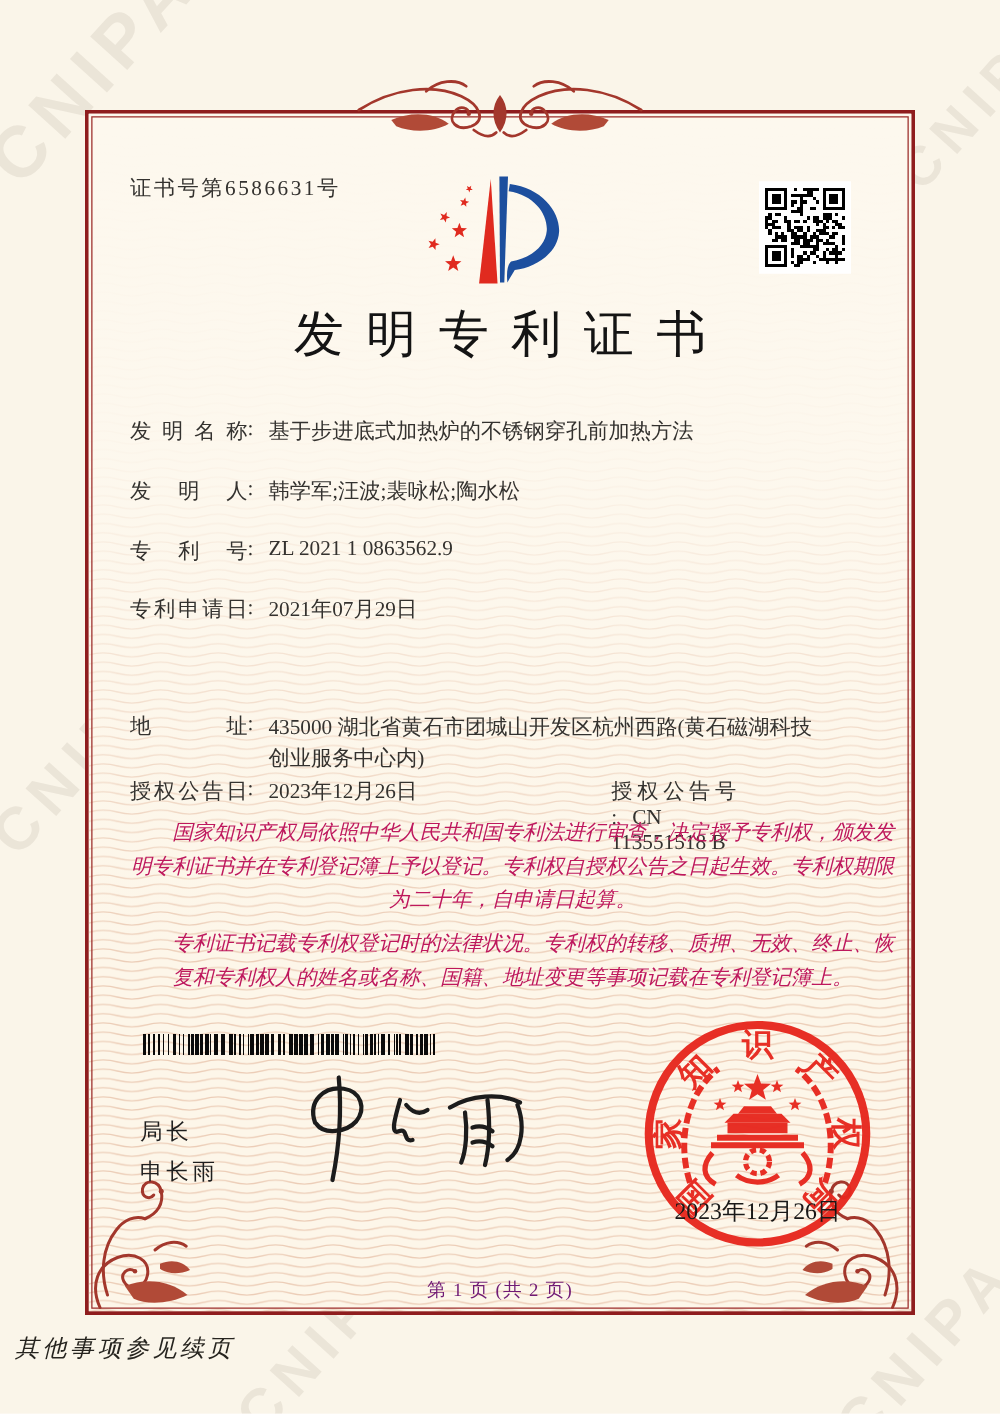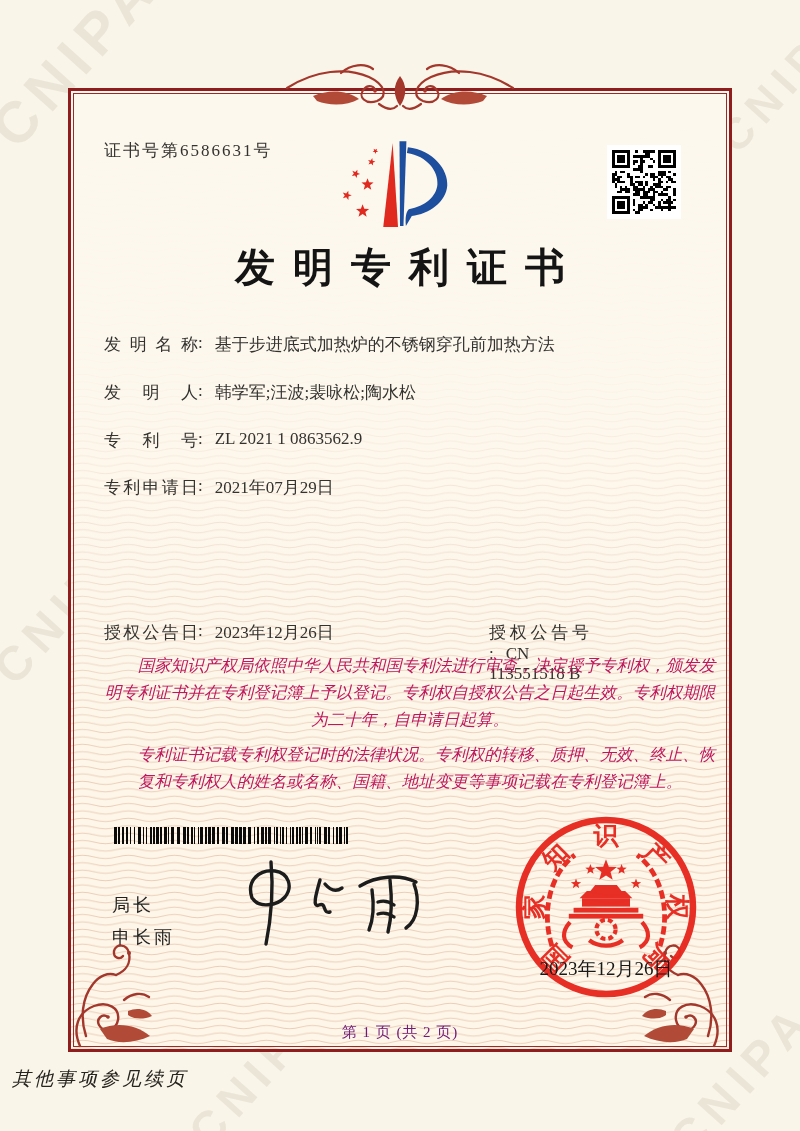--- a/index.html
+++ b/index.html
@@ -15,21 +15,21 @@
   .frame{position:absolute;left:68px;top:88px;width:658px;height:958px;border:3px solid #8f1d1e;z-index:2;}
   .frame-inner{position:absolute;inset:2px;border:1px solid #9b2b28;}
   .frame-bg{position:absolute;left:0;top:0;width:100%;height:100%;}
   .frame-fade{position:absolute;inset:0;background:linear-gradient(#fdf8ee 0%,rgba(253,248,238,.92) 28%,rgba(253,248,238,.35) 52%,rgba(253,248,238,0) 72%);}
 
   .orn{position:absolute;z-index:4;}
 
   
   .content{position:absolute;inset:0;z-index:5;}
   .cert-no{position:absolute;left:104px;top:139px;font-size:17px;letter-spacing:2px;color:#34322f;}
-  .title{position:absolute;left:0;top:240px;width:800px;text-align:center;font-size:40px;font-weight:bold;
+  .title{position:absolute;left:0;top:240px;width:800px;text-align:center;font-size:40px;font-weight:normal;
          letter-spacing:18px;padding-left:18px;box-sizing:border-box;color:#141414;}
   .field-row{position:absolute;left:104px;font-size:17px;color:#34322f;}
   .flabel{display:inline-block;width:94px;text-align:justify;text-align-last:justify;vertical-align:top;}
   .fcolon{margin-right:12px;}
   .fvalue{vertical-align:top;}
   .fvalue.wide{display:inline-block;width:438px;line-height:25px;}
   .grant2{position:absolute;left:385px;top:0;}
   .grant2 .flabel{width:100px;}
   .paras{position:absolute;left:104px;top:652px;width:612px;}
   .paras p{margin:0 0 8px 0;font-size:16.5px;line-height:27px;text-indent:2em;font-style:italic;color:#be185d;text-align:center;}
@@ -342,20 +342,23 @@
     </div>
     <div class="field-row" style="top:333px">
       <span class="flabel">发明名称</span><span class="fcolon">:</span><span class="fvalue">基于步进底式加热炉的不锈钢穿孔前加热方法</span>
     </div>
     <div class="field-row" style="top:429px">
       <span class="flabel">专利号</span><span class="fcolon">:</span><span class="fvalue">ZL 2021 1 0863562.9</span>
     </div>
     <div class="field-row" style="top:476px">
       <span class="flabel">专利申请日</span><span class="fcolon">:</span><span class="fvalue">2021年07月29日</span>
     </div>
+    <div class="field-row" style="top:569px">
+      <span class="flabel">地址</span><span class="fcolon">:</span><span class="fvalue wide">435000 湖北省黄石市团城山开发区杭州西路(黄石磁湖科技创业服务中心内)</span>
+    </div>
 
     <div class="field-row" style="top:621px">
       <span class="flabel">授权公告日</span><span class="fcolon">:</span><span class="fvalue">2023年12月26日</span>
       <span class="grant2">
         <span class="flabel">授权公告号</span><span class="fcolon">:</span><span class="fvalue">CN 113551518 B</span>
       </span>
     </div>
 
     <div class="paras">
       <p>国家知识产权局依照中华人民共和国专利法进行审查，决定授予专利权，颁发发明专利证书并在专利登记簿上予以登记。专利权自授权公告之日起生效。专利权期限为二十年，自申请日起算。</p>

